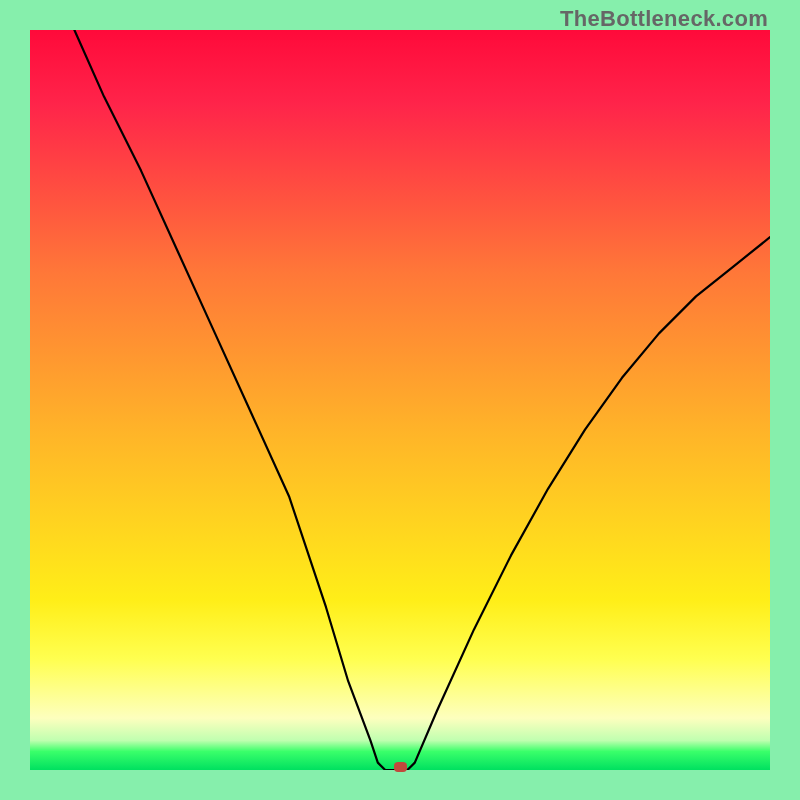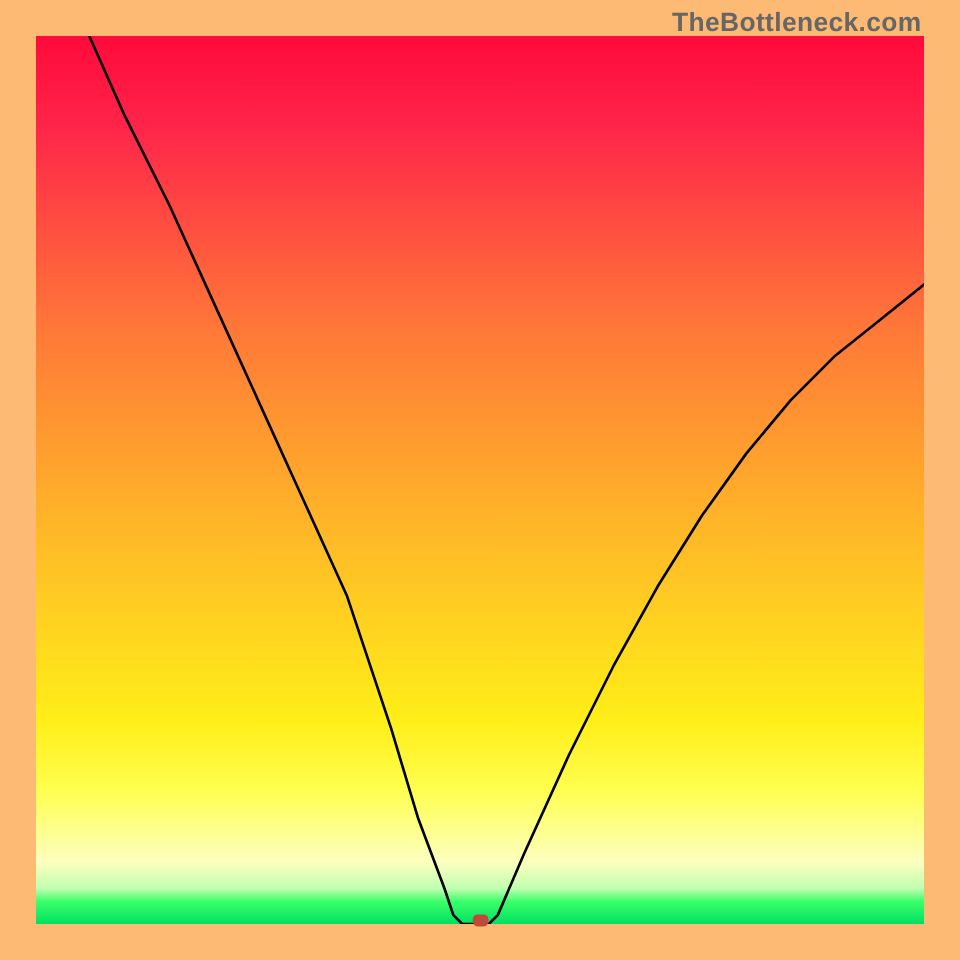--- a/index.html
+++ b/index.html
@@ -7,21 +7,21 @@
     padding: 0;
     width: 800px;
     height: 800px;
     background: #000;
     overflow: hidden;
   }
   .chart-container {
     position: relative;
     width: 800px;
     height: 800px;
-    background: #fdba74;
+    background: #86efac;
   }
   .plot-area {
     position: absolute;
     left: 30px;
     top: 30px;
     width: 740px;
     height: 740px;
     background: linear-gradient(to bottom,
       #ff0a3a 0%,
       #ff244a 10%,

